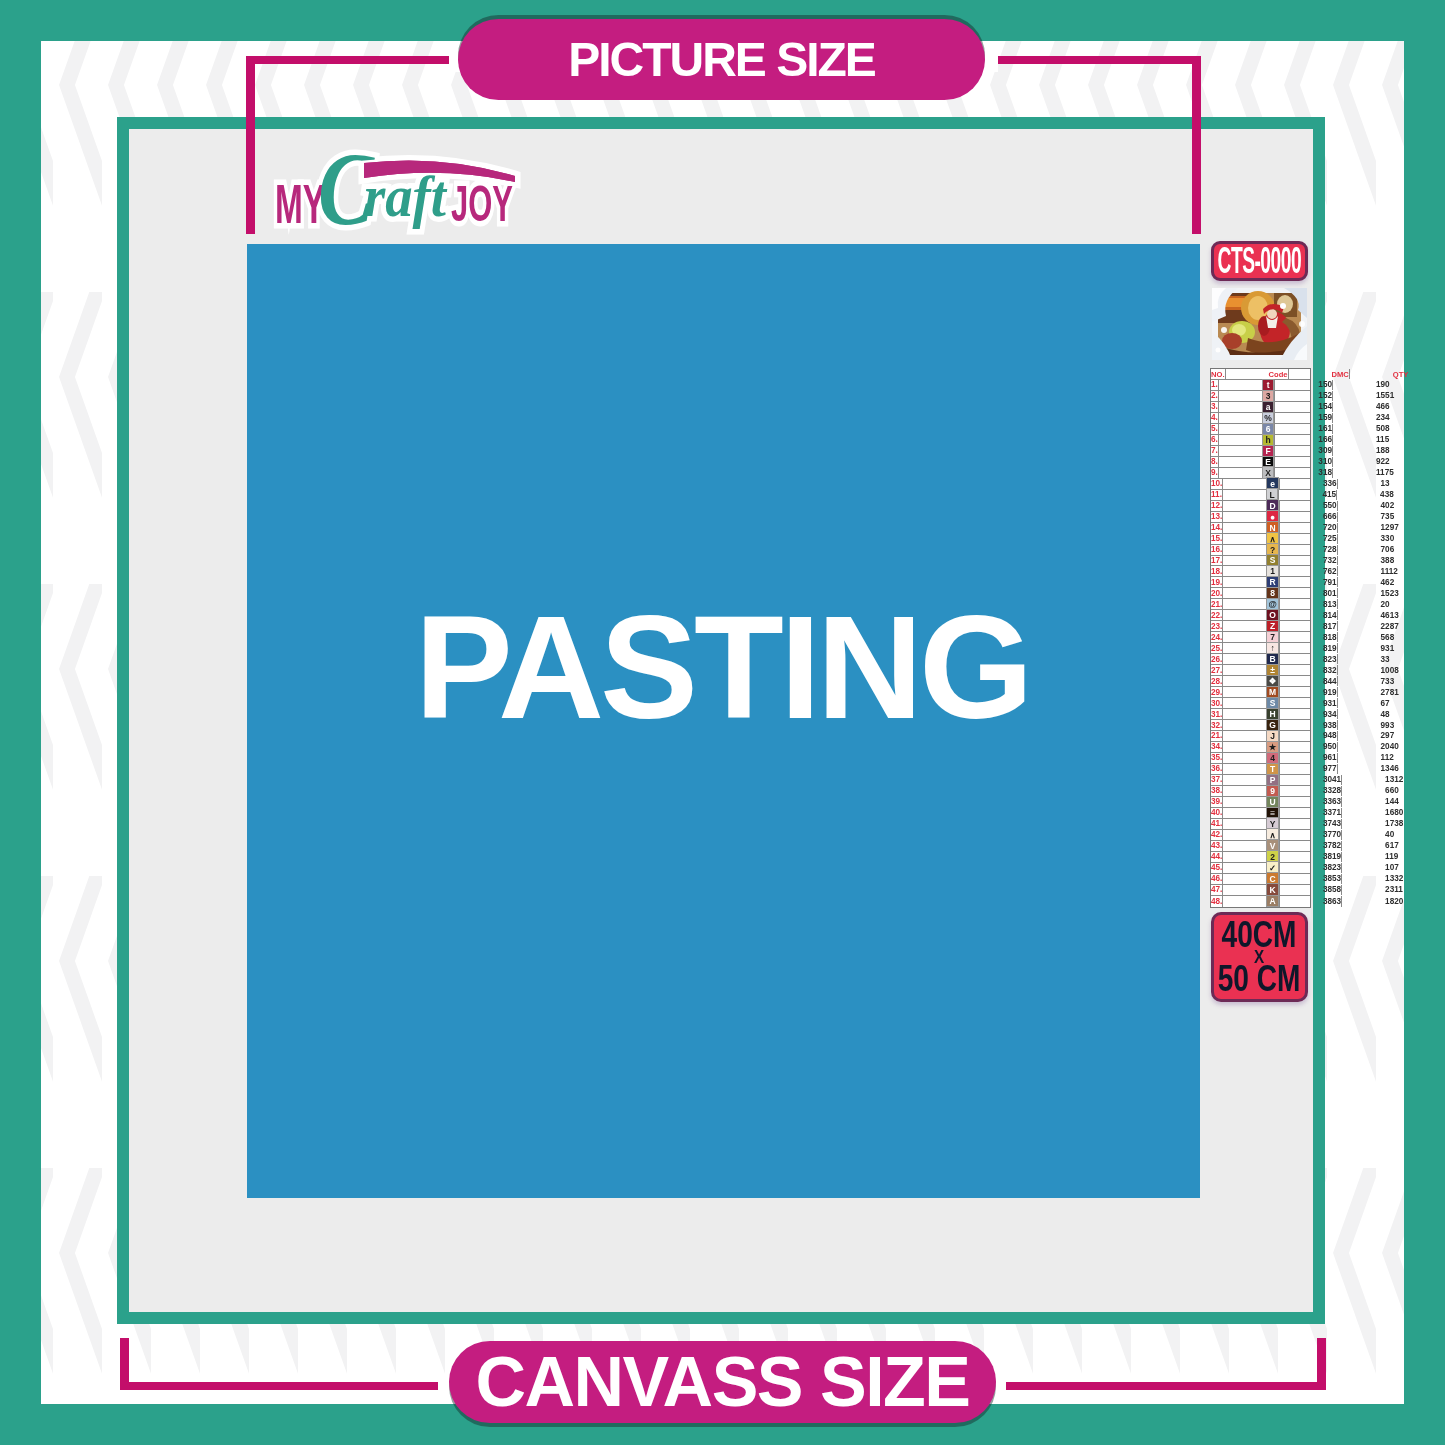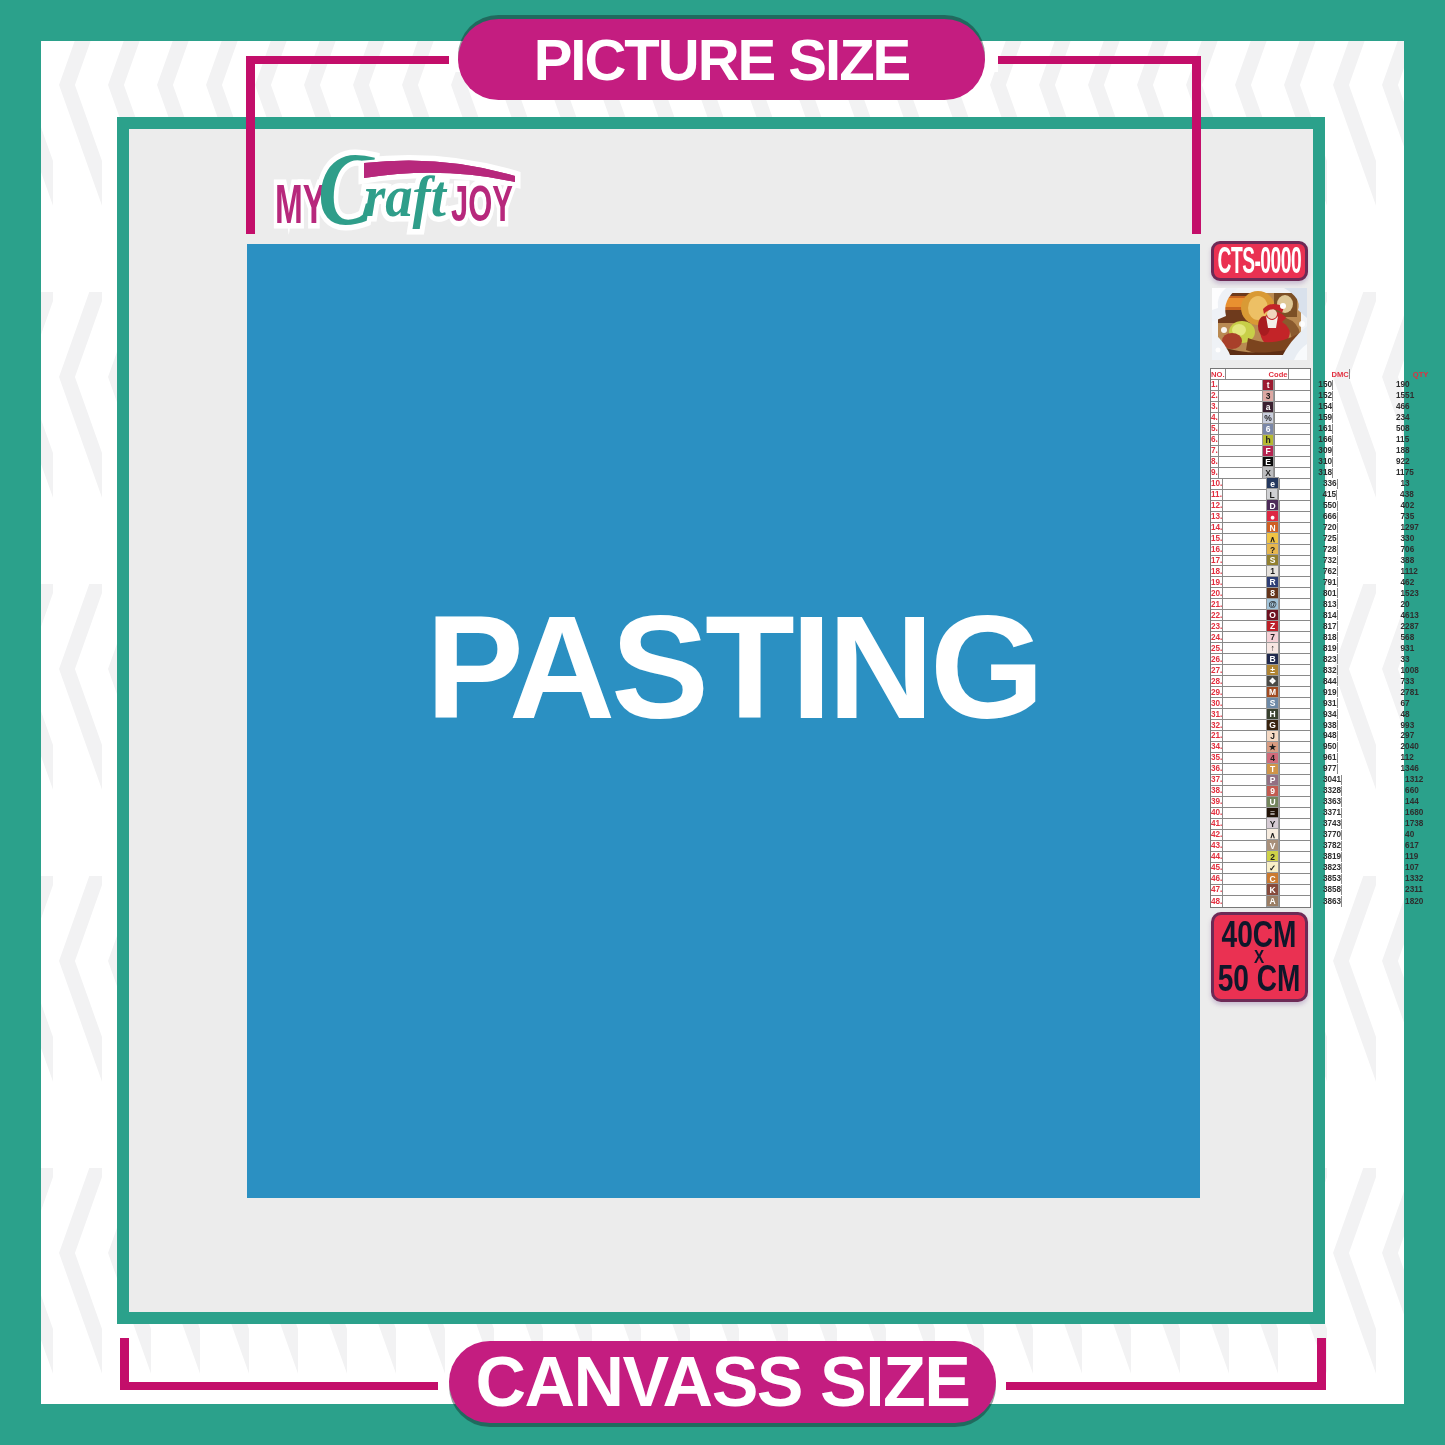--- a/index.html
+++ b/index.html
@@ -18,32 +18,32 @@
   <rect x="0" y="0" width="1363" height="1363" fill="url(#chev)"></rect>
 </svg>
 </div>
 
 <div class="abs" style="left:117px;top:117px;width:1208px;height:1207px;background:#2ba18b;"></div>
 
 <div class="abs" style="left:129px;top:129px;width:1184px;height:1183px;background:#ececec;"></div>
 
 <div class="abs" style="left:247px;top:244px;width:953px;height:954px;background:#2b90c2;"></div>
 <div class="abs" style="left:247px;top:560px;width:953px;text-align:center;color:#fff;
-     font-weight:bold;font-size:147px;line-height:117px;padding-left:11px;">
+     font-weight:bold;font-size:147px;line-height:117px;">
   <div style="margin-top:49px;letter-spacing:-4px;margin-left:-3px;">PASTING</div>
 </div>
 
 <div class="abs" style="left:246px;top:56px;width:955px;height:178px;box-sizing:border-box;
      border:9px solid #c30e6a;border-top-width:8px;border-bottom:none;"></div>
 <div class="abs" style="left:449px;top:50px;width:549px;height:22px;background:#fff;"></div>
 
 <div class="abs" style="left:458px;top:19px;width:527px;height:81px;background:#c41d80;
      border-radius:41px;filter:drop-shadow(0 -4px 0 rgba(20,40,40,0.45));
      display:flex;align-items:center;justify-content:center;
-     color:#fff;font-weight:bold;font-size:58px;letter-spacing:-2px;">PICTURE&nbsp;SIZE</div>
+     color:#fff;font-weight:bold;font-size:48px;letter-spacing:-2px;">PICTURE&nbsp;SIZE</div>
 
 <div class="abs" style="left:120px;top:1338px;width:1206px;height:52px;box-sizing:border-box;
      border:9px solid #c30e6a;border-bottom-width:8px;border-top:none;"></div>
 <div class="abs" style="left:438px;top:1374px;width:568px;height:20px;background:#fff;"></div>
 
 <div class="abs" style="left:449px;top:1341px;width:547px;height:82px;background:#c41d80;
      border-radius:41px;filter:drop-shadow(0 4px 0 rgba(20,40,40,0.45));
      display:flex;align-items:center;justify-content:center;
      color:#fff;font-weight:bold;font-size:70px;letter-spacing:-1.5px;">CANVASS&nbsp;SIZE</div>
 
@@ -110,21 +110,21 @@
      border:1px solid #777;">
 <style>
  .tr{display:flex;height:10.97px;box-sizing:border-box;border-bottom:0.8px solid #8a8a8a;
      font-size:8.2px;font-weight:bold;color:#2e2e2e;gap:43px;}
  .tr:last-child{border-bottom:none;}
  .tr.hdr{height:11.0px;color:#e22f3f;}
  .tr>div{display:flex;align-items:center;justify-content:center;box-sizing:border-box;}
  .c1{width:19px;border-right:0.8px solid #8a8a8a;}
  .c2{width:30px;border-right:0.8px solid #8a8a8a;}
  .c3{width:24px;border-right:0.8px solid #8a8a8a;}
- .c4{flex:1;margin-left:20px;}
+ .c4{flex:1;}
  .rn{color:#e22f3f;}
  .hdr>div{font-size:7.6px;}
  .chip{display:flex;align-items:center;justify-content:center;width:10.5px;height:10.5px;
        font-size:8.5px;border:0.6px solid #999;}
 </style>
 <div class="tr hdr">
       <div class="c1">NO.</div>
       <div class="c2">Code</div>
       <div class="c3">DMC</div>
       <div class="c4">QTY</div>

